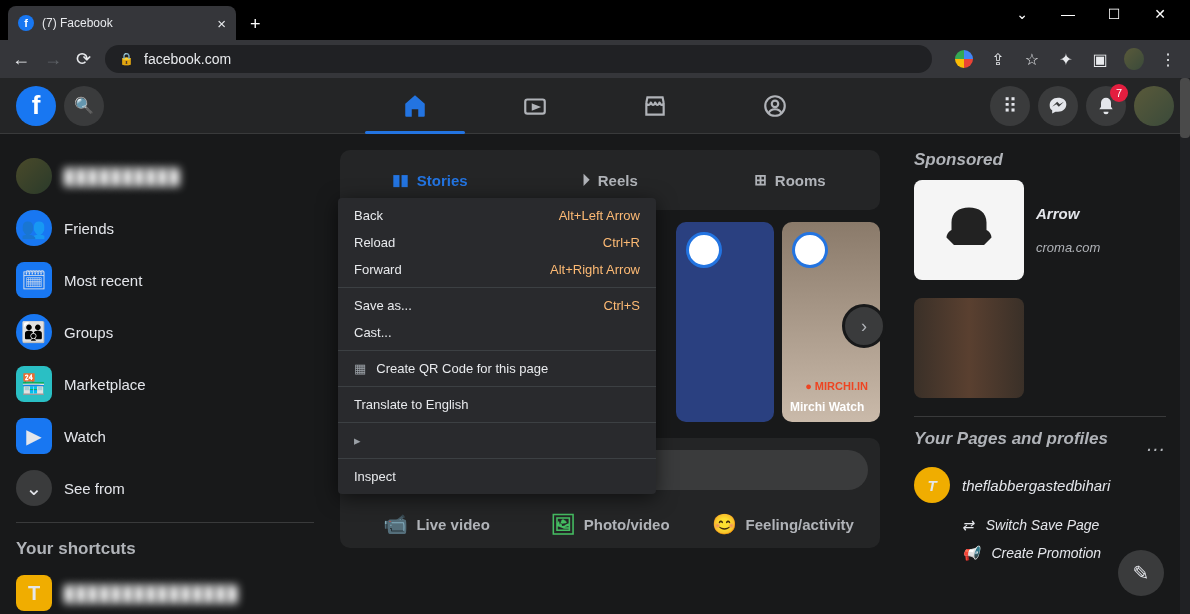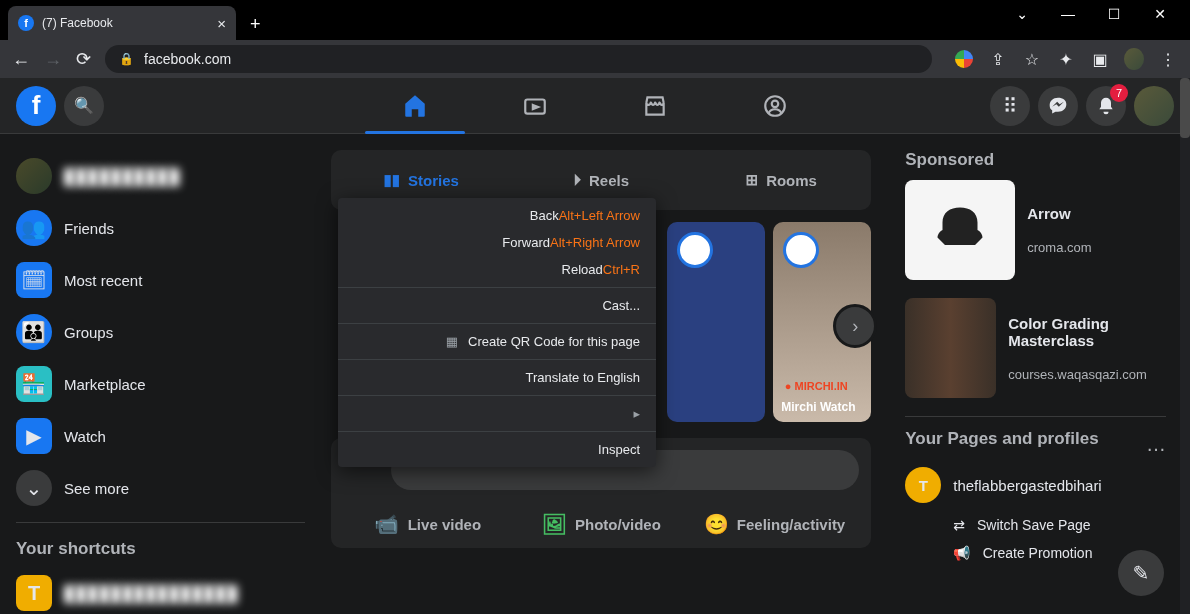--- a/index.html
+++ b/index.html
@@ -45,40 +45,40 @@
 .sb-t{background:#f0ad00;font-weight:bold;}
 .feed { width:560px; padding:16px 10px; position:relative; }
 .story-bar { background:#242526; border-radius:10px; height:60px; display:flex; align-items:center; }
 .story-tab { flex:1; display:flex; align-items:center; justify-content:center; gap:8px; font-size:15px; font-weight:600; color:#b0b3b8; cursor:pointer; position:relative; height:100%;}
 .story-tab.active { color:#2374e1; }
 .story-tab.active::after{content:'';position:absolute;bottom:0;left:20px;right:20px;height:3px;background:#2374e1;border-radius:2px;}
 .stories-row { display:flex; gap:8px; margin-top:12px; position:relative;}
 .story-card { width:107px; height:200px; background:#3a3b3c; border-radius:10px; position:relative; overflow:hidden; cursor:pointer; color:#fff; font-size:12px; font-weight:600;}
 .story-title{position:absolute;bottom:8px;left:8px;right:8px;}
 .story-avatar{position:absolute;top:10px;left:10px;width:36px;height:36px;border-radius:50%;border:3px solid #2374e1;background:#fff;}
-.story-brand{position:absolute;bottom:30px;left:0;right:12px;text-align:center;color:#e42;font-size:11px;margin-top:22px;}
+.story-brand{position:absolute;bottom:30px;left:0;right:12px;text-align:right;color:#e42;font-size:11px;margin-top:22px;}
 .stories-next{position:absolute;right:-6px;top:82px;width:44px;height:44px;background:#3a3b3c;border-radius:50%;display:flex;align-items:center;justify-content:center;cursor:pointer;border:3px solid #18191a;color:#b0b3b8;font-size:18px;}
 .composer{background:#242526;border-radius:10px;height:110px;margin-top:16px;padding:12px;}
 .compose-input{background:#3a3b3c;border-radius:20px;height:40px;margin-left:48px;}
 .compose-row{display:flex;margin-top:14px;gap:4px;}
 .compose-btn{flex:1;display:flex;align-items:center;justify-content:center;gap:8px;color:#b0b3b8;font-weight:600;font-size:15px;padding:8px;border-radius:8px;cursor:pointer;}
-.sidebar-right { flex:1; padding:16px 24px; color:#e4e6eb; }
+.sidebar-right { flex:1; padding:16px 24px; color:#e4e6eb;font-style:italic; }
 .sidebar-right h3{font-size:17px;color:#b0b3b8;margin-bottom:10px;font-weight:600;}
 .ad { display:flex; gap:12px; margin-bottom:18px; cursor:pointer; }
 .ad-img{width:110px;height:100px;background:#f1f1f1;border-radius:8px;display:flex;align-items:center;justify-content:center;}
 .ad-txt{display:flex;flex-direction:column;justify-content:center;font-size:15px;}
 .ad-dom{color:#b0b3b8;font-size:13px;margin-top:18px;}
 .pages-heading{display:flex;justify-content:space-between;align-items:center;margin-top:4px;}
 .pages-dots{color:#b0b3b8;font-size:20px;cursor:pointer;}
 .page-row{display:flex;align-items:center;gap:12px;padding:8px 0;cursor:pointer;font-size:15px;font-weight:500;}
 .page-t{width:36px;height:36px;border-radius:50%;background:#f0ad00;display:flex;align-items:center;justify-content:center;font-weight:bold;}
 .page-sub{display:flex;align-items:center;gap:12px;padding:6px 0 6px 48px;cursor:pointer;font-size:14px;color:#e4e6eb;}
 .context-menu { position:absolute; left:338px; top:198px; width:318px; background:#292a2d; border-radius:4px; box-shadow:0 4px 20px rgba(0,0,0,.6); padding:4px 0; font-size:13px; color:#e8eaed; z-index:50; }
-.cm-item { display:flex; justify-content:flex-end; padding:6px 16px; cursor:pointer; align-items:center;}
-.cm-item .shortcut{color:#f97316;}
+.cm-item { display:flex; justify-content:space-between; padding:6px 16px; cursor:pointer; align-items:center;}
+.cm-item .shortcut{color:#fdba74;}
 .cm-sep { height:1px; background:#3c4043; margin:4px 0; }
 .cm-highlight { outline:3px solid #e63232; outline-offset:-1px; }
 .cm-arrow{color:#9aa0a6;}
 .floating-edit{position:absolute;bottom:18px;right:26px;width:46px;height:46px;background:#3a3b3c;border-radius:50%;display:flex;align-items:center;justify-content:center;cursor:pointer;color:#e4e6eb;font-size:20px;}
 .scrollbar{position:absolute;right:0;top:0;width:10px;height:100%;background:#202124;}
 .scroll-thumb{position:absolute;top:0;width:100%;height:60px;background:#4a4a4a;border-radius:4px;}
 .blur{color:transparent;text-shadow:0 0 8px #fff;letter-spacing:1px;}
 </style>
 </head>
 <body>
@@ -194,21 +194,21 @@
           <div class="sb-item">
             <div class="sb-icon sb-market">🏪</div>
             <span class="">Marketplace</span>
           </div>
           <div class="sb-item">
             <div class="sb-icon sb-watch">▶</div>
             <span class="">Watch</span>
           </div>
           <div class="sb-item">
             <div class="sb-icon sb-more">⌄</div>
-            <span class="">See more</span>
+            <span class="">See from</span>
           </div>
         </div>
       <div class="sb-divider"></div>
       <div class="sb-heading">Your shortcuts</div>
       <div id="sb-shortcuts">
           <div class="sb-item">
             <div class="sb-icon sb-t" style="border-radius:8px">T</div>
             <span class="blur">███████████████</span>
           </div>
         </div>
@@ -270,24 +270,20 @@
                 <path d="M12 3c4 0 7 2 7 6v3c2 1 2 3 2 3l-3 3H6l-3-3s0-2 2-3V9c0-4 3-6 7-6z"></path>
               </svg>
             </div>
             <div class="ad-txt">
               <span style="font-weight:600">Arrow</span>
               <span class="ad-dom">croma.com</span>
             </div>
           </div>
           <div class="ad">
             <div class="ad-img" style="background:linear-gradient(90deg,#3a3028,#5a4030,#3a3028)"></div>
-            <div class="ad-txt">
-              <span style="font-weight:600">Color Grading Masterclass</span>
-              <span class="ad-dom">courses.waqasqazi.com</span>
-            </div>
           </div>
         </div>
       <div style="height:1px;background:#393a3b;margin:6px 0 12px"></div>
       <div class="pages-heading">
         <h3>Your Pages and profiles</h3>
         <span class="pages-dots">…</span>
       </div>
       <div class="page-row">
         <div class="page-t">T</div>
         <span>theflabbergastedbihari</span>
@@ -310,28 +306,32 @@
       <div class="scroll-thumb"></div>
     </div>
 </div>
 
 <div class="context-menu" id="ctx">
     <div class="cm-item">
       <span>Back</span>
       <span class="shortcut">Alt+Left Arrow</span>
     </div>
     <div class="cm-item">
+      <span>Reload</span>
+      <span class="shortcut">Ctrl+R</span>
+    </div>
+    <div class="cm-item">
       <span>Forward</span>
       <span class="shortcut">Alt+Right Arrow</span>
     </div>
-    <div class="cm-item">
-      <span>Reload</span>
-      <span class="shortcut">Ctrl+R</span>
-    </div>
-    <div class="cm-sep"></div>
+    <div class="cm-sep"></div>
+    <div class="cm-item">
+      <span>Save as...</span>
+      <span class="shortcut">Ctrl+S</span>
+    </div>
     <div class="cm-item">
       <span>Cast...</span>
     </div>
     <div class="cm-sep"></div>
     <div class="cm-item">
       <span><span style="margin-right:10px;color:#9aa0a6">▦</span>Create QR Code for this page</span>
     </div>
     <div class="cm-sep"></div>
     <div class="cm-item">
       <span>Translate to English</span>

